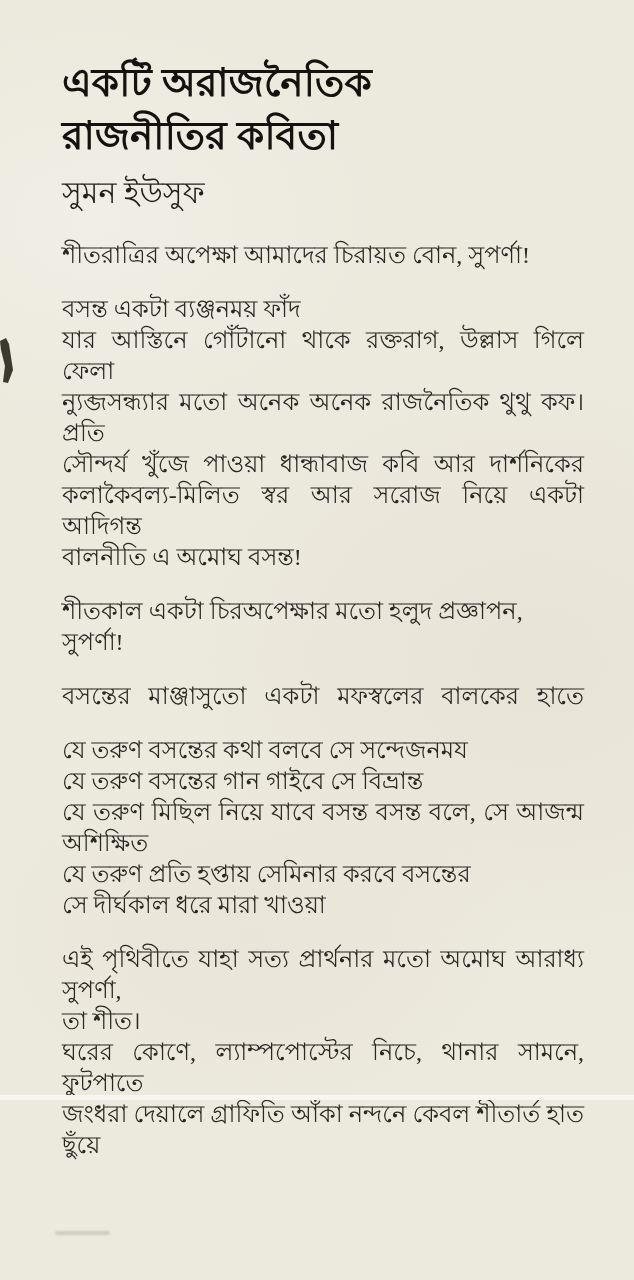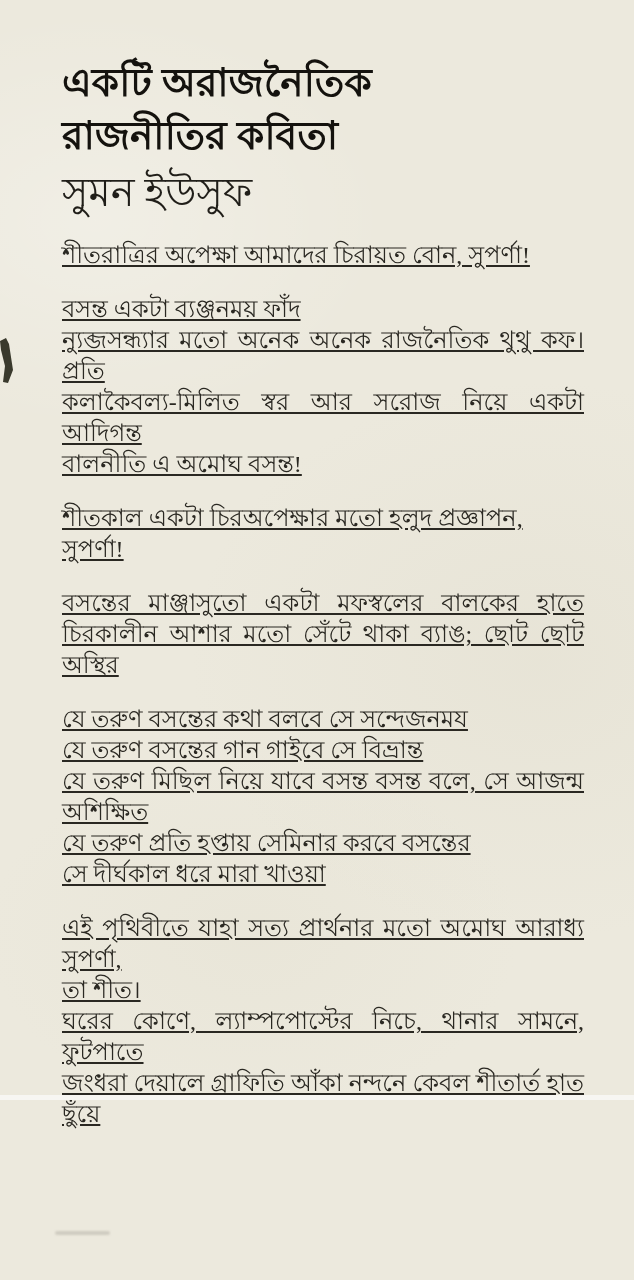--- a/index.html
+++ b/index.html
@@ -33,36 +33,36 @@
     line-height: 53px;
     font-weight: 700;
     color: #14120e;
     letter-spacing: 0.2px;
   }
   .title-line { display: block; }
   .author {
     position: absolute;
     left: 62px;
     top: 172px;
-    font-size: 40px;
+    font-size: 30px;
     line-height: 42px;
     font-weight: 400;
     color: #201e19;
   }
   .poem {
     position: absolute;
     left: 62px;
     top: 240px;
     width: 522px;
     font-size: 24px;
     line-height: 31px;
     color: #2a2822;
   }
   .stanza { margin: 0 0 23px 0; }
-  .line { min-height: 31px; text-decoration: underline; }
+  .line { min-height: 31px; }
   .line.justify {
     text-align: justify;
     text-align-last: justify;
   }
   .smudge {
     position: absolute;
     left: 0;
     top: 338px;
     width: 14px;
     height: 46px;
@@ -104,30 +104,31 @@
   </h1>
 
   <div class="author">সুমন ইউসুফ</div>
 
   <div class="poem" id="poem-body">
       <div class="stanza">
         <div class="line">শীতরাত্রির অপেক্ষা আমাদের চিরায়ত বোন, সুপর্ণা!</div>
       </div>
       <div class="stanza">
         <div class="line">বসন্ত একটা ব্যঞ্জনময় ফাঁদ</div>
+        <div class="line justify">যার আস্তিনে গোঁটানো থাকে রক্তরাগ, উল্লাস গিলে ফেলা</div>
         <div class="line justify">ন্যুব্জসন্ধ্যার মতো অনেক অনেক রাজনৈতিক থুথু কফ। প্রতি</div>
+        <div class="line justify">সৌন্দর্য খুঁজে পাওয়া ধান্ধাবাজ কবি আর দার্শনিকের</div>
         <div class="line justify">কলাকৈবল্য-মিলিত স্বর আর সরোজ নিয়ে একটা আদিগন্ত</div>
         <div class="line">বালনীতি এ অমোঘ বসন্ত!</div>
       </div>
       <div class="stanza">
         <div class="line">শীতকাল একটা চিরঅপেক্ষার মতো হলুদ প্রজ্ঞাপন, সুপর্ণা!</div>
       </div>
       <div class="stanza">
         <div class="line justify">বসন্তের মাঞ্জাসুতো একটা মফস্বলের বালকের হাতে</div>
-        <div class="line justify">চিরকালীন আশার মতো সেঁটে থাকা ব্যাঙ; ছোট ছোট অস্থির</div>
       </div>
       <div class="stanza">
         <div class="line">যে তরুণ বসন্তের কথা বলবে সে সন্দেজনময</div>
         <div class="line">যে তরুণ বসন্তের গান গাইবে সে বিভ্রান্ত</div>
         <div class="line justify">যে তরুণ মিছিল নিয়ে যাবে বসন্ত বসন্ত বলে, সে আজন্ম</div>
         <div class="line">অশিক্ষিত</div>
         <div class="line">যে তরুণ প্রতি হপ্তায় সেমিনার করবে বসন্তের</div>
         <div class="line">সে দীর্ঘকাল ধরে মারা খাওয়া</div>
       </div>
       <div class="stanza">

